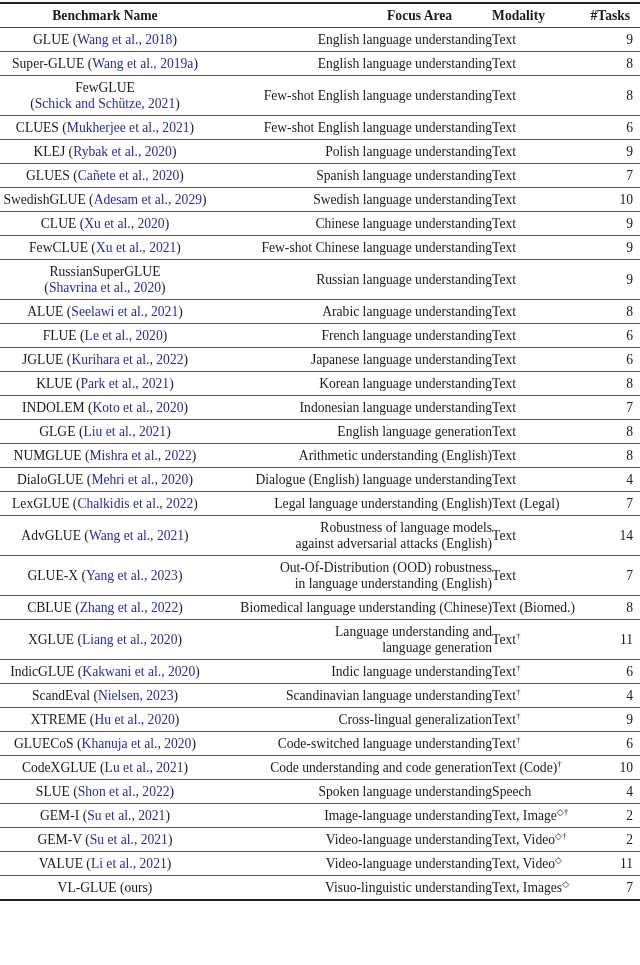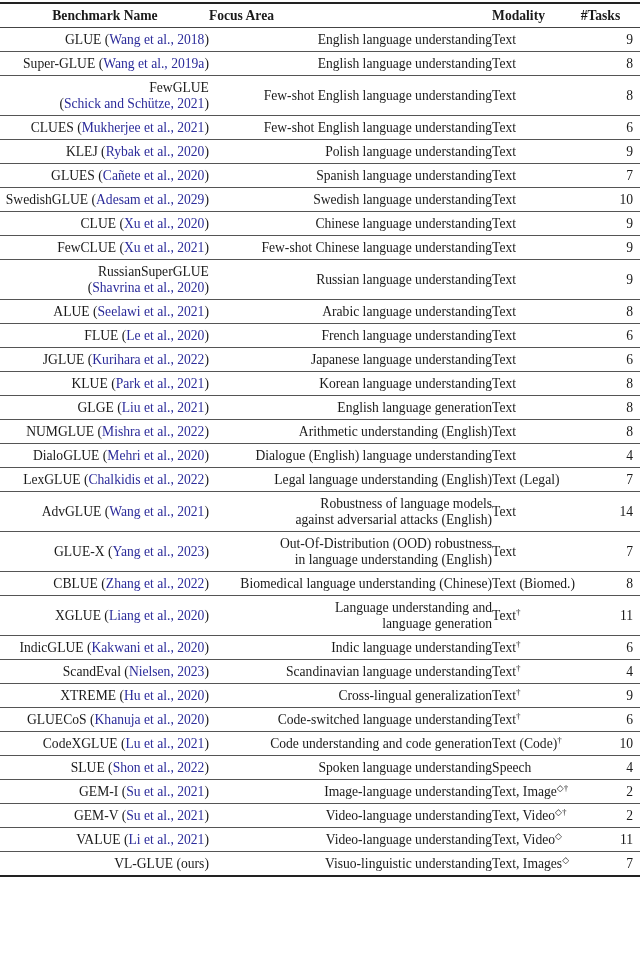--- a/index.html
+++ b/index.html
@@ -7,28 +7,28 @@
          font-family: "Liberation Serif", "DejaVu Serif", serif; color: #1a1a1a; }
   #table-wrap { position: absolute; left: 0; top: 2px; width: 640px; }
   table { border-collapse: collapse; width: 640px; font-size: 13.6px; line-height: 16px; }
   thead tr { border-top: 2px solid #222; border-bottom: 1.3px solid #444; }
   th { font-weight: bold; height: 23px; padding: 0; vertical-align: middle; }
   tbody tr { border-bottom: 1.3px solid #555; }
   tbody tr:last-child { border-bottom: 2px solid #222; }
   td { padding: 0; vertical-align: middle; }
   tr.single td { height: 23px; }
   tr.double td { height: 39px; }
-  .c-name { width: 221px; padding-left: 1px; text-align: right; }
+  .c-name { width: 221px; padding-left: 1px; text-align: center; }
   .c-focus { width: 271px; text-align: right; }
   .c-mod { width: 93px; text-align: left; margin-top: 39px; }
   .c-tasks { width: 55px; text-align: right; padding-right: 7px; }
   th.c-name { text-align: center; }
-  th.c-focus { text-align: left; padding-right: 40px; }
+  th.c-focus { text-align: right; padding-right: 40px; }
   th.c-mod { text-align: left; }
-  th.c-tasks { text-align: left; padding-right: 0; }
+  th.c-tasks { text-align: center; padding-right: 0; }
   .cite { color: #2b2b9a; }
   sup { font-size: 9px; line-height: 0; vertical-align: 5px; }
   .line { display: block; }
   #caption { position: absolute; left: 0; top: 956px; width: 640px; height: 9px; overflow: hidden;
              font-size: 13.6px; line-height: 16px; color: #bbb; white-space: nowrap; }
 </style>
 </head>
 <body>
 
 <div id="table-wrap">
@@ -126,20 +126,26 @@
           <td class="c-mod"><span>Text</span></td>
           <td class="c-tasks">6</td>
         </tr>
         <tr class="single">
           <td class="c-name"><span>KLUE</span> (<span class="cite">Park et al., 2021</span>)</td>
           <td class="c-focus"><span>Korean language understanding</span></td>
           <td class="c-mod"><span>Text</span></td>
           <td class="c-tasks">8</td>
         </tr>
         <tr class="single">
+          <td class="c-name"><span>INDOLEM</span> (<span class="cite">Koto et al., 2020</span>)</td>
+          <td class="c-focus"><span>Indonesian language understanding</span></td>
+          <td class="c-mod"><span>Text</span></td>
+          <td class="c-tasks">7</td>
+        </tr>
+        <tr class="single">
           <td class="c-name"><span>GLGE</span> (<span class="cite">Liu et al., 2021</span>)</td>
           <td class="c-focus"><span>English language generation</span></td>
           <td class="c-mod"><span>Text</span></td>
           <td class="c-tasks">8</td>
         </tr>
         <tr class="single">
           <td class="c-name"><span>NUMGLUE</span> (<span class="cite">Mishra et al., 2022</span>)</td>
           <td class="c-focus"><span>Arithmetic understanding (English)</span></td>
           <td class="c-mod"><span>Text</span></td>
           <td class="c-tasks">8</td>

